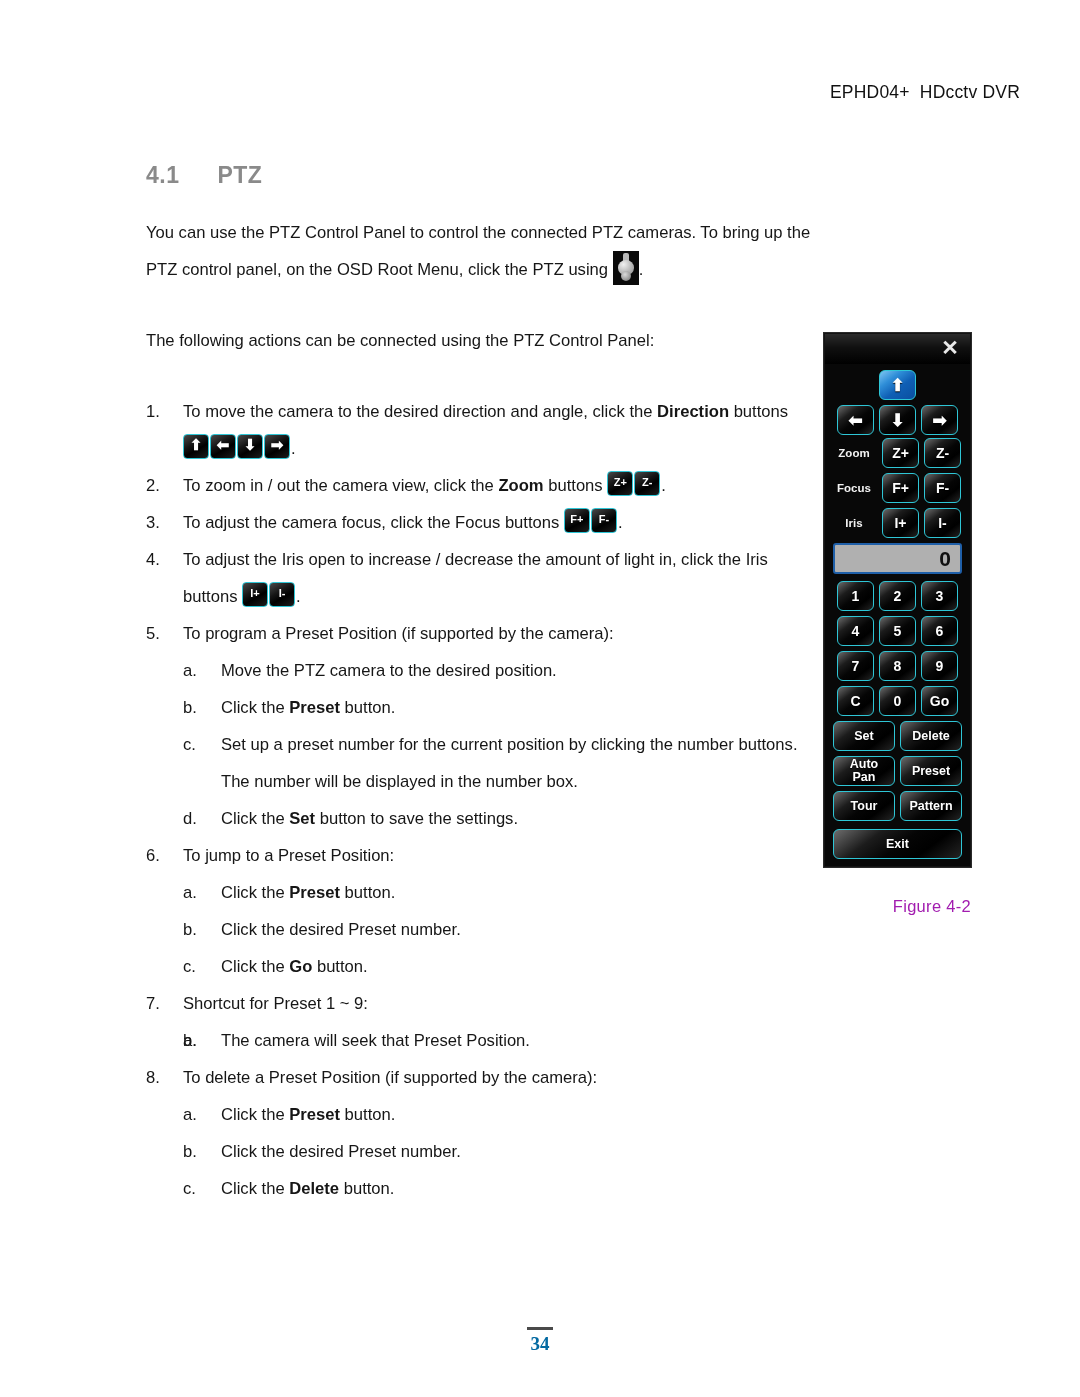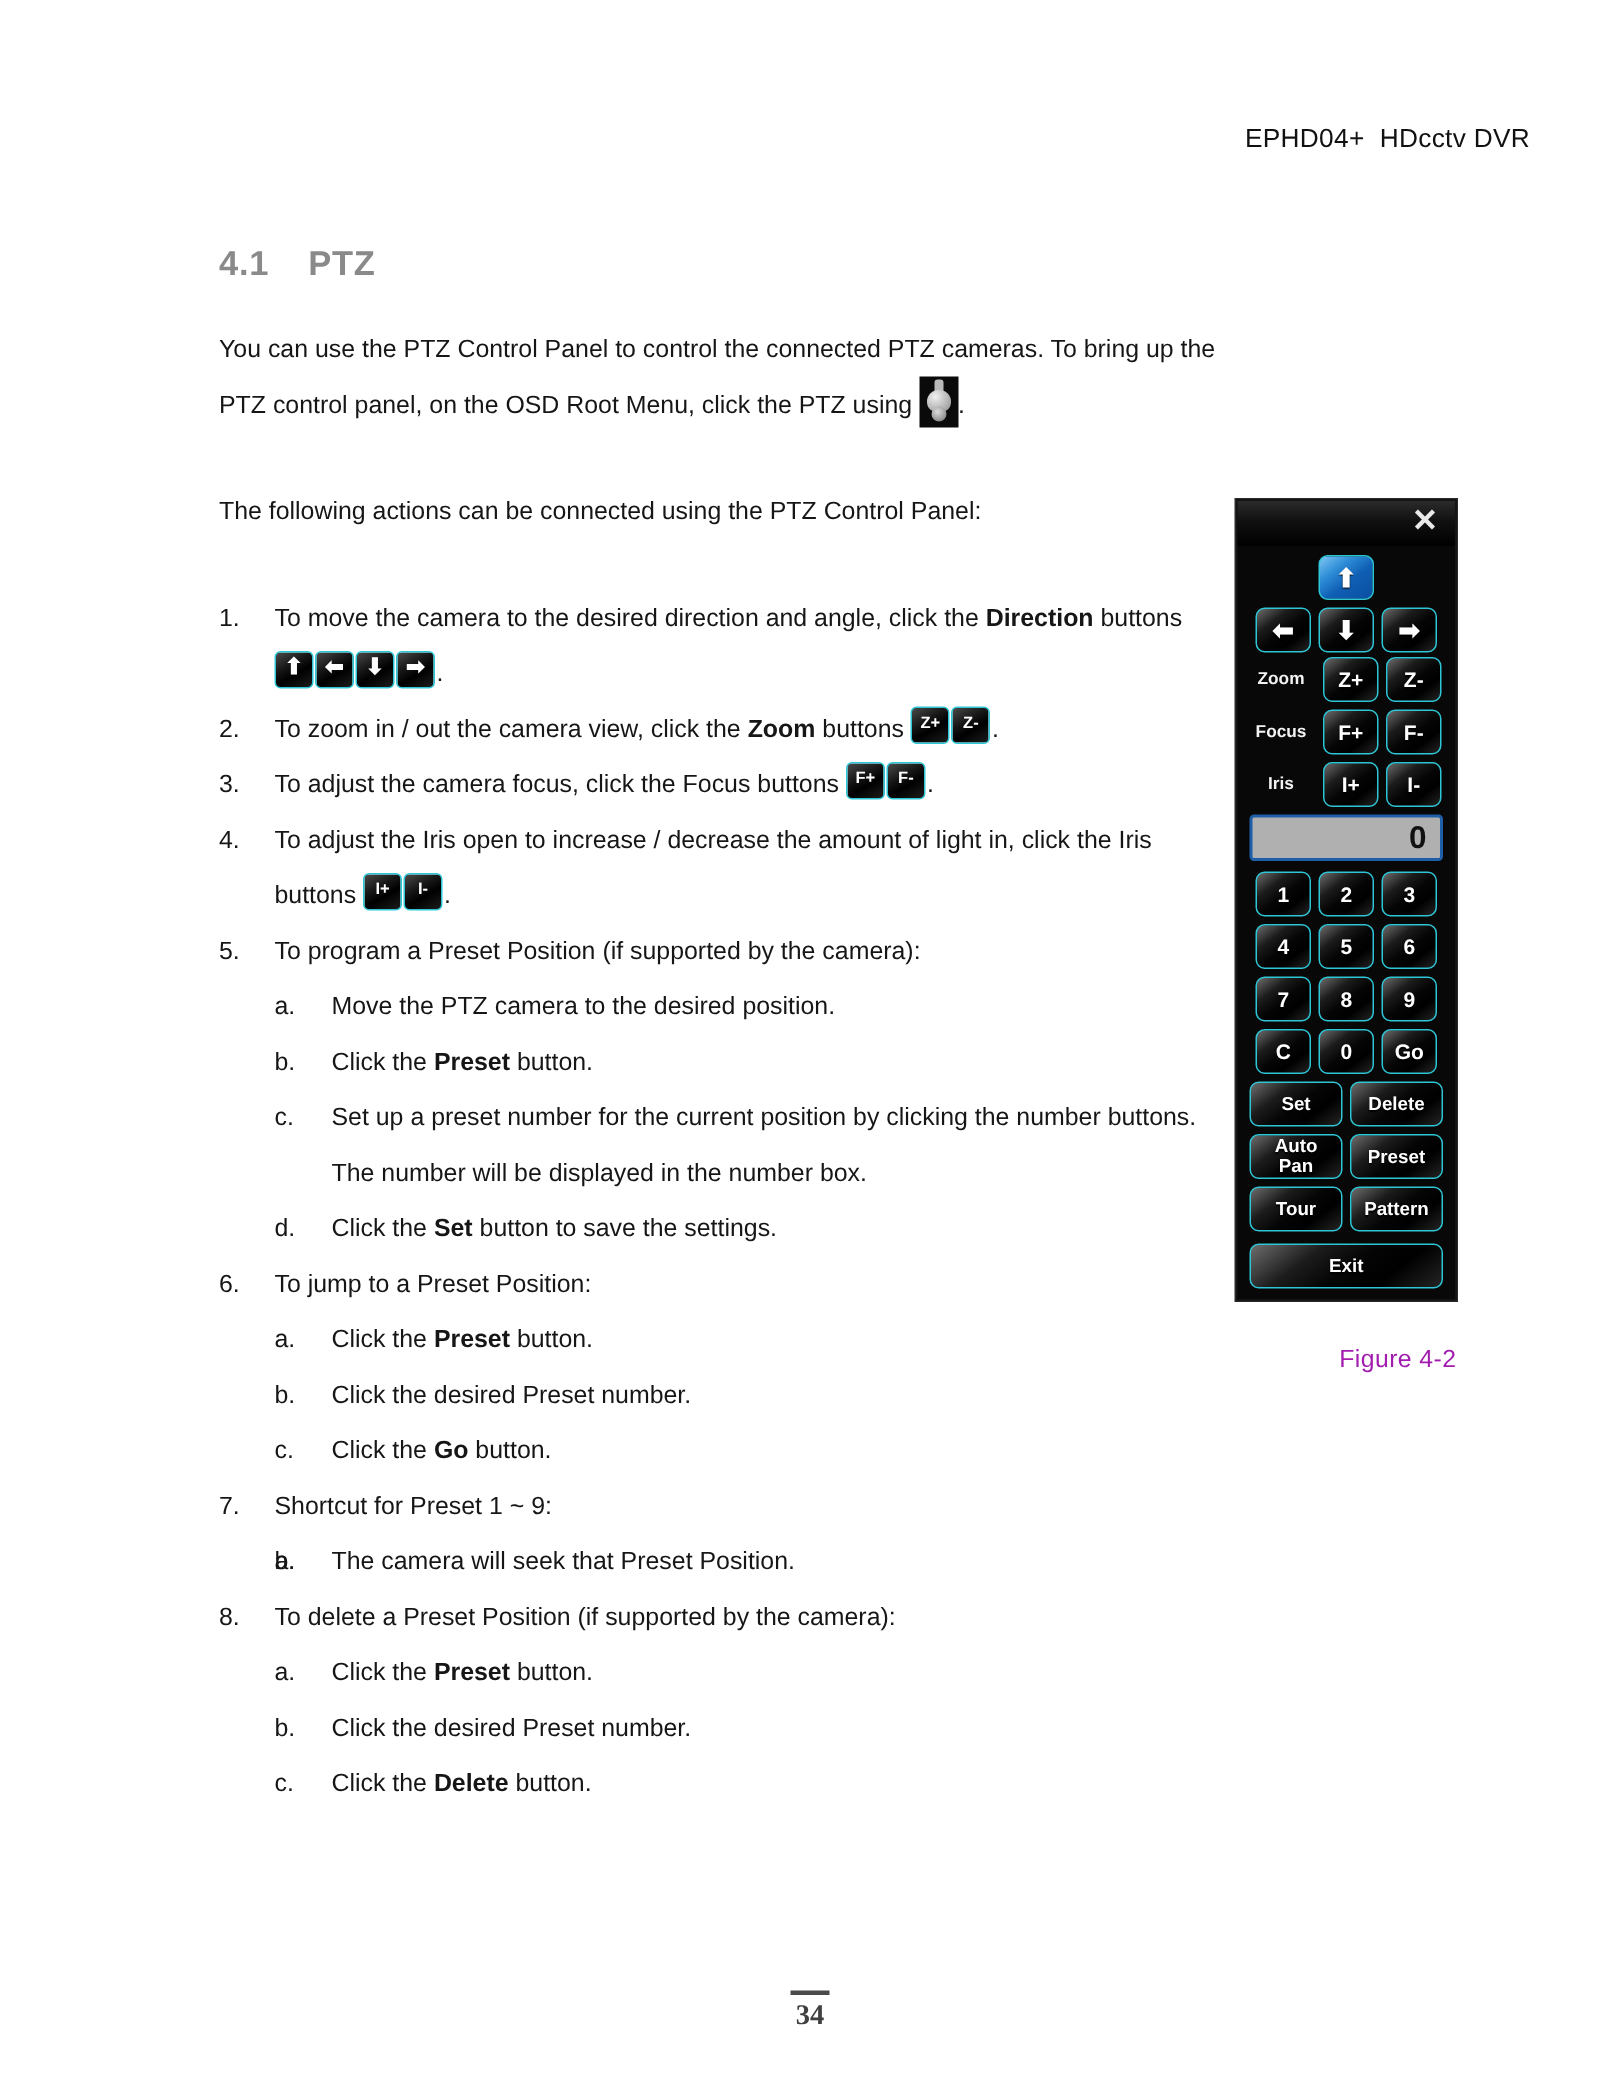--- a/index.html
+++ b/index.html
@@ -87,21 +87,21 @@
 
   
   .sec-heading {
     position: absolute;
     left: 146px; top: 162px;
     font-size: 23px;
     font-weight: bold;
     color: #8a8a8a;
     letter-spacing: 0.5px;
   }
-  .sec-heading .sec-num { margin-right: 26px; }
+  .sec-heading .sec-num { margin-right: 38px; }
 
   
   .body-col {
     position: absolute;
     left: 146px; top: 214px;
     width: 666px;
     font-size: 16.6px;
     line-height: 37px;
     color: #161616;
   }
@@ -348,21 +348,21 @@
   .footer-rule {
     width: 26px;
     height: 3px;
     background: #4a4a4a;
     margin: 0 auto 3px auto;
   }
   .footer-num {
     font-family: "Liberation Serif", serif;
     font-size: 19px;
     font-weight: bold;
-    color: #404040;
+    color: #0369a1;
   }
 </style>
 </head>
 <body>
 
 <div class="page-header">
   <div class="header-right">EPHD04+  HDcctv DVR</div>
 </div>
 
 <div class="sec-heading">

